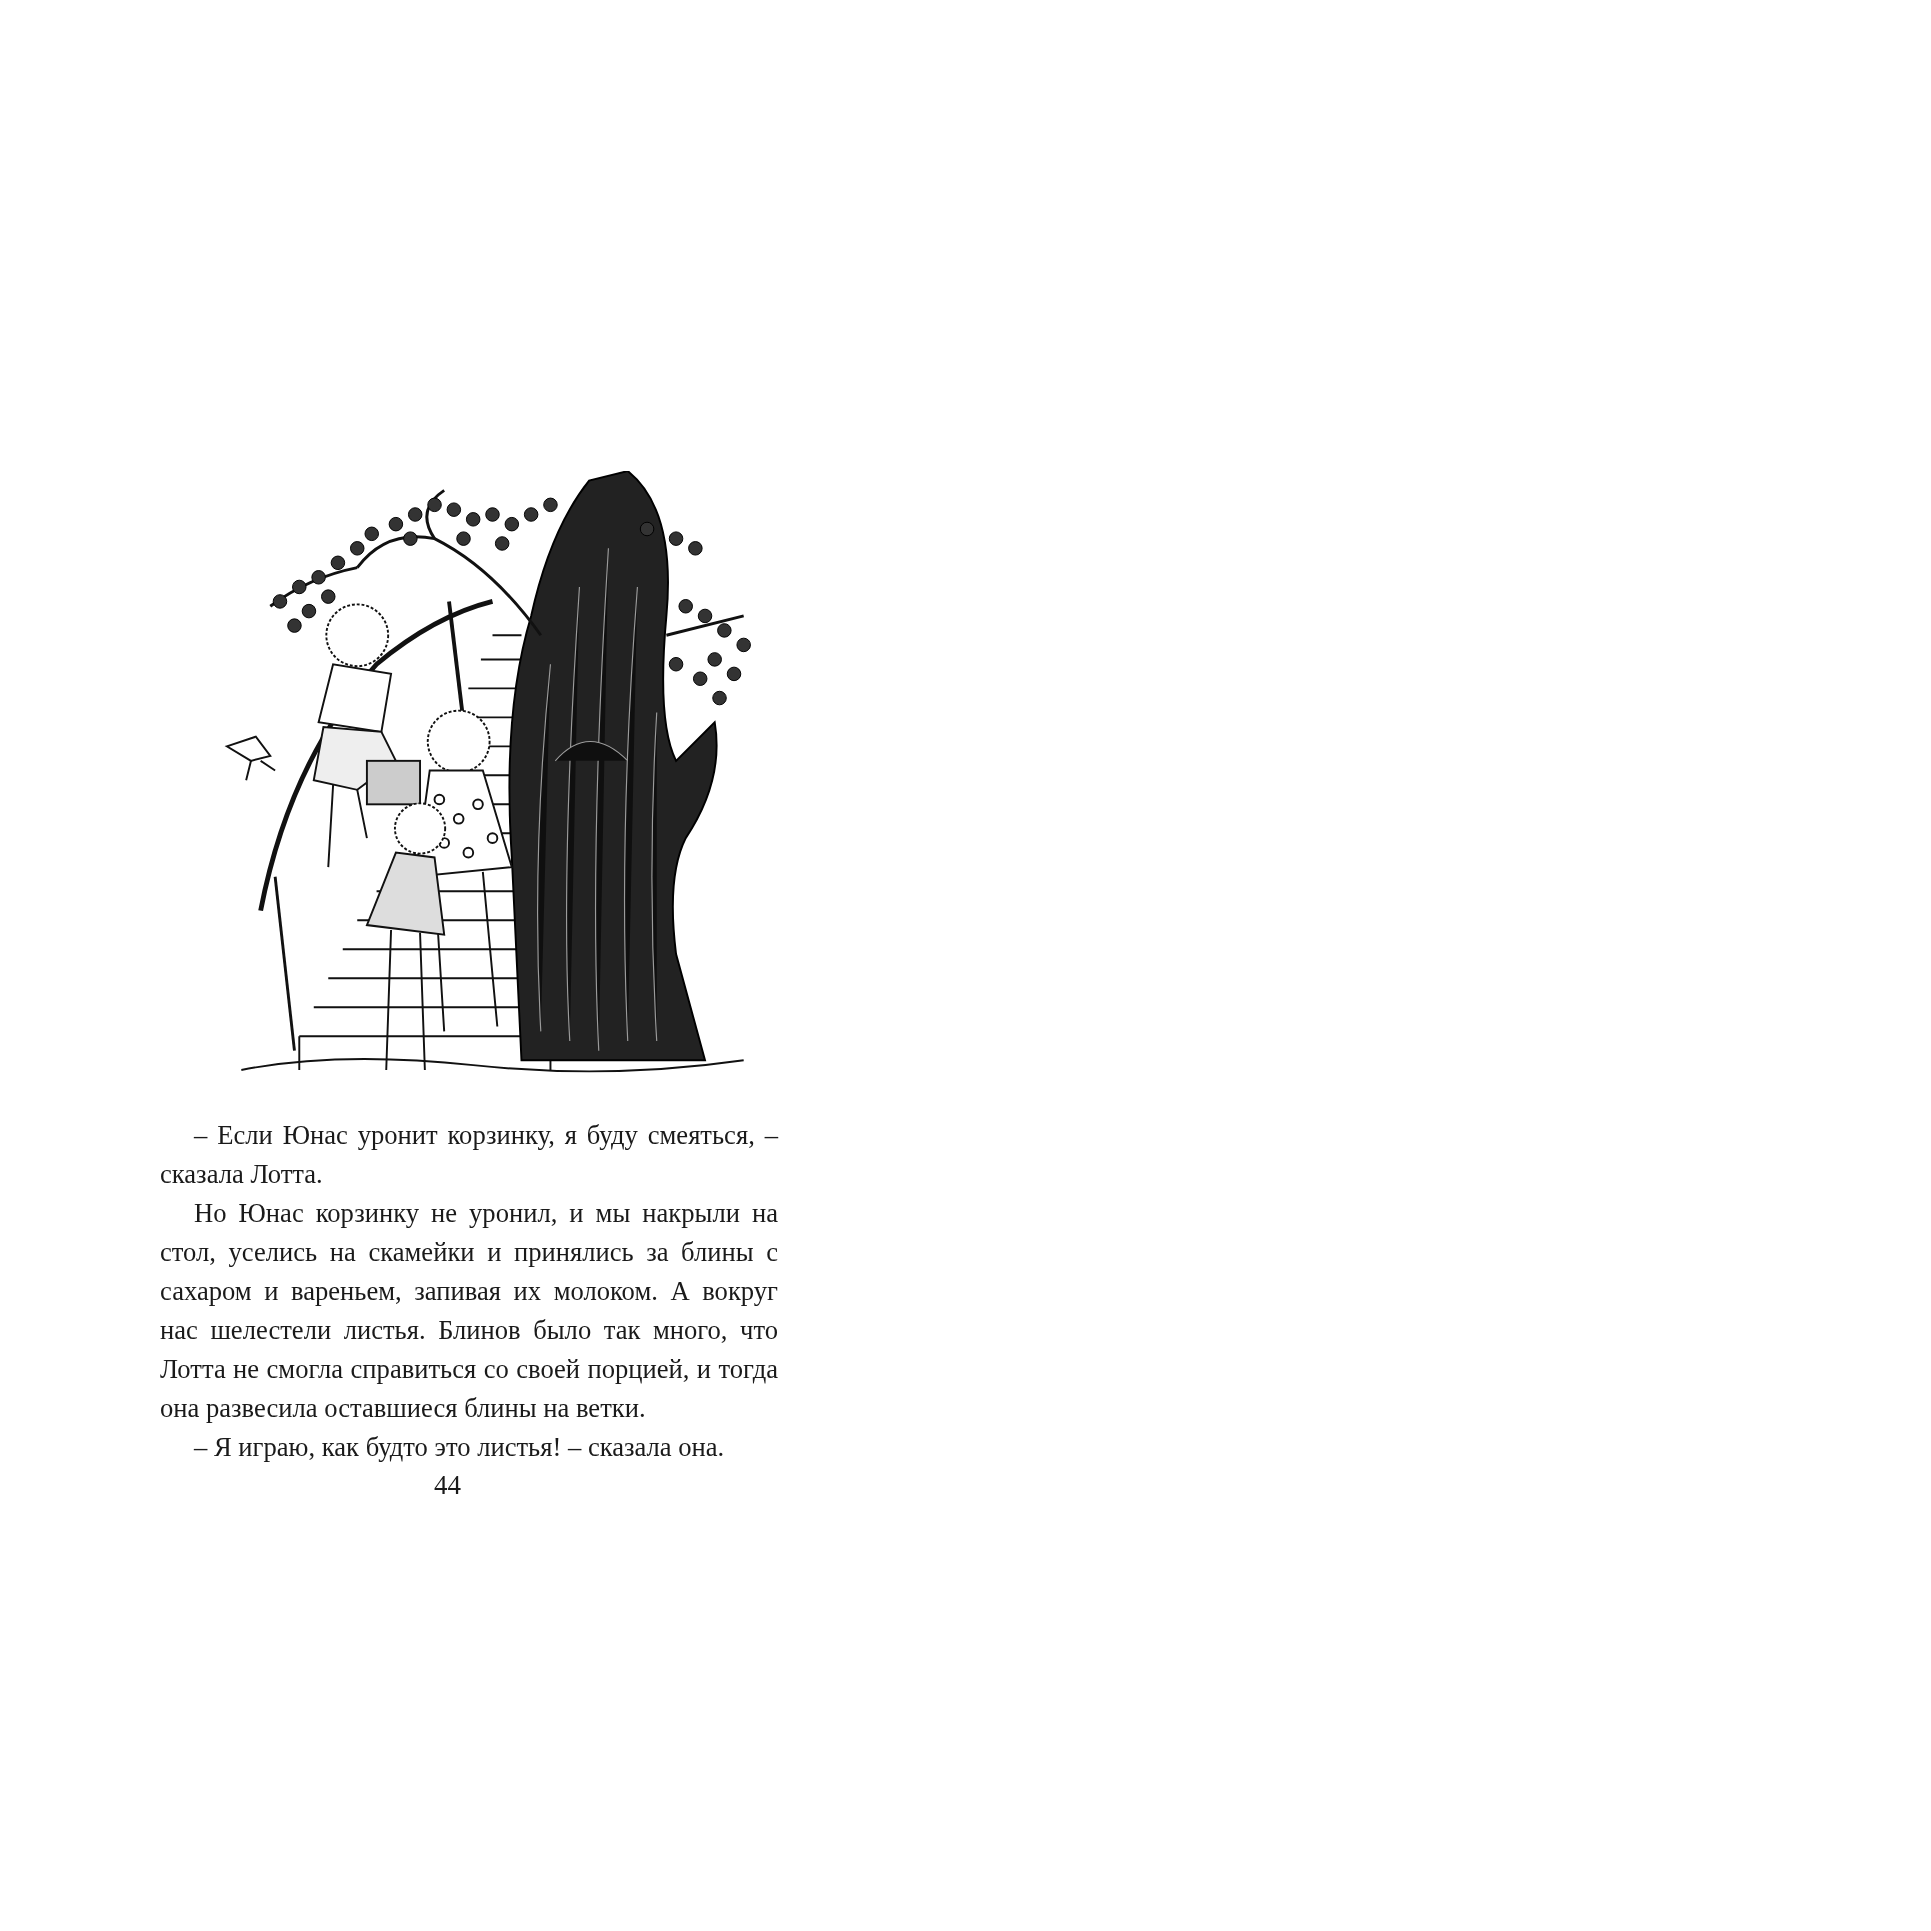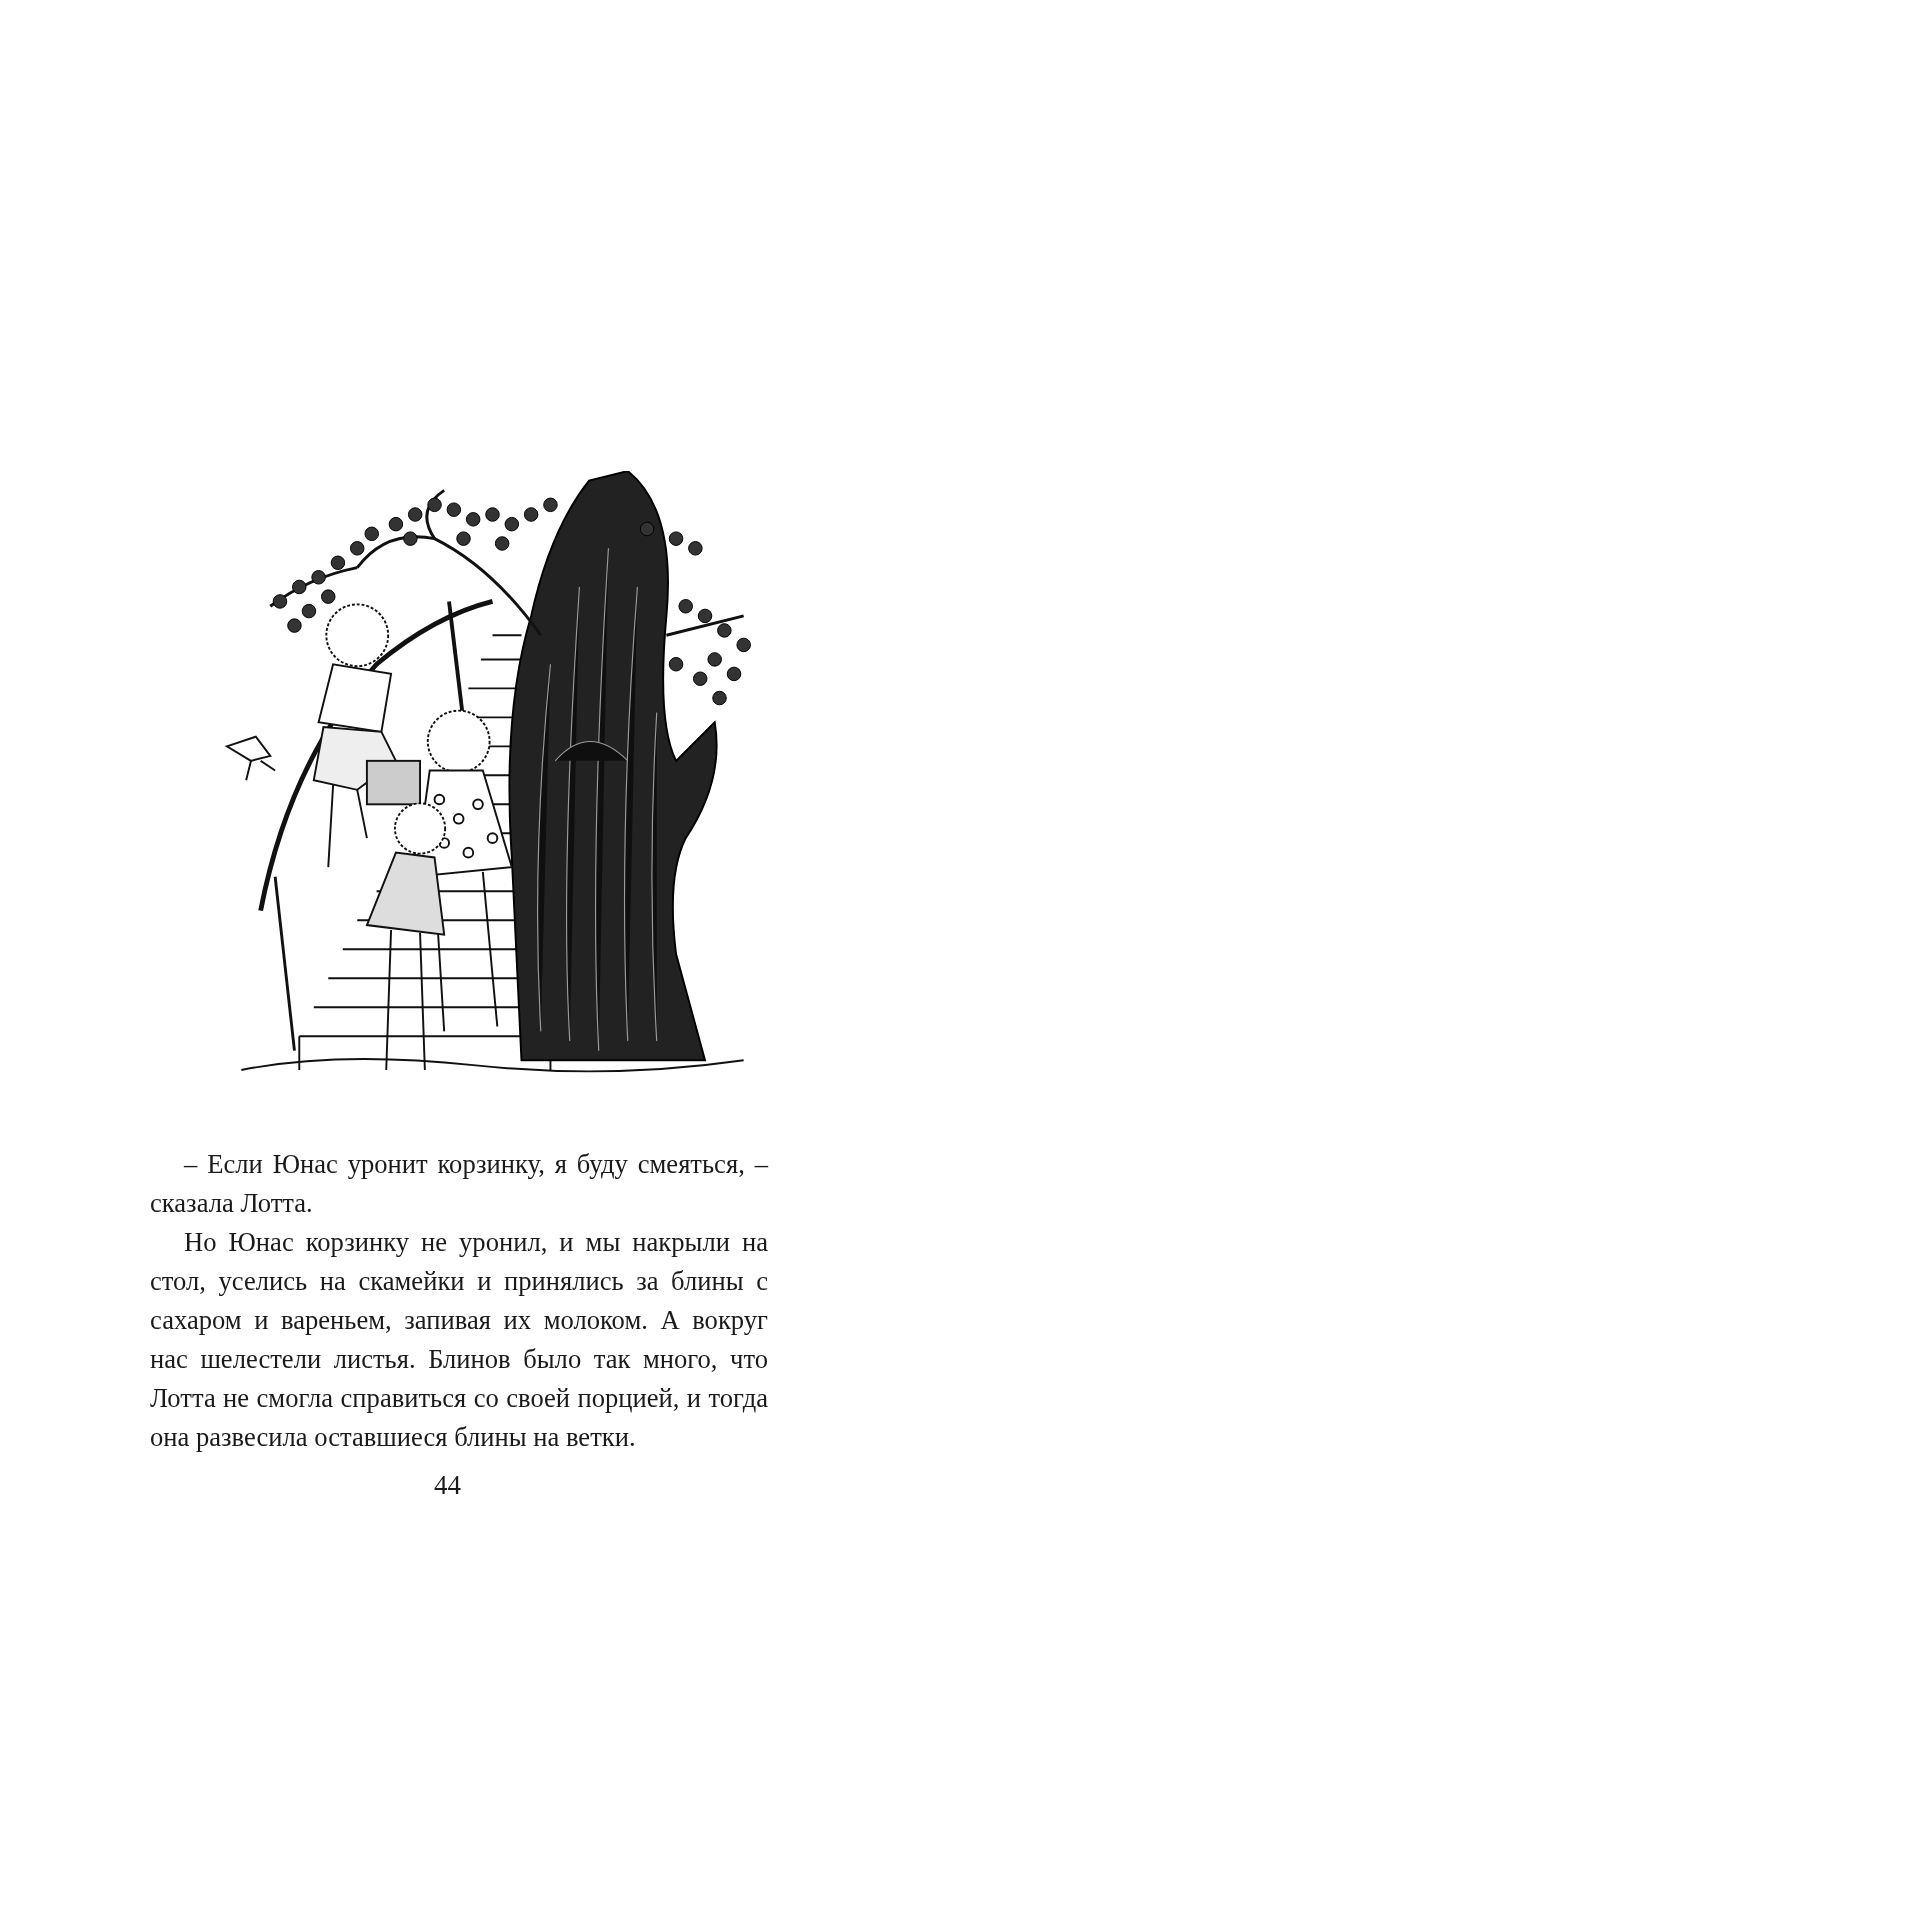--- a/index.html
+++ b/index.html
@@ -3,21 +3,21 @@
   <meta charset="utf-8">
   <style>
     html, body { margin: 0; padding: 0; background: #ffffff; }
     body { width: 1931px; height: 1931px; position: relative; overflow: hidden;
            font-family: "Liberation Serif", "DejaVu Serif", serif; color: #1a1a1a; }
     .page { position: absolute; top: 0; height: 1931px; }
     .page-left { left: 0; width: 966px; }
     .page-right { left: 966px; width: 966px; }
     .illustration { position: absolute; left: 222px; top: 471px; width: 541px; height: 628px; }
     .text-block { position: absolute; font-size: 26.6px; line-height: 39px; text-align: justify; }
-    .text-left { left: 150px; top: 1116px; width: 618px; margin-top: 29px; }
+    .text-left { left: 160px; top: 1116px; width: 618px; }
     .para { margin: 0; text-indent: 34px; }
     .page-number { position: absolute; font-size: 27px; text-align: left; width: 97px; }
     .pn-left { left: 434px; top: 1470px; }
   </style>
 </head>
 <body>
 
 <div class="page page-left">
   <div class="illustration">
     <svg width="541" height="628" viewBox="0 0 560 650" xmlns="http://www.w3.org/2000/svg">
@@ -115,20 +115,21 @@
       <g fill="#fff" stroke="#111" stroke-width="2">
         <path d="M5 285 L35 275 L50 295 L30 300 Z"></path>
         <path d="M30 300 L25 320 M40 300 L55 310"></path>
       </g>
     </svg>
   </div>
 
   <div class="text-block text-left">
     <p class="para">– Если Юнас уронит корзинку, я буду смеяться, – сказала Лотта.</p>
     <p class="para">Но Юнас корзинку не уронил, и мы накрыли на стол, уселись на скамейки и принялись за блины с сахаром и вареньем, запивая их молоком. А вокруг нас шелестели листья. Блинов было так много, что Лотта не смогла справиться со своей порцией, и тогда она развесила оставшиеся блины на ветки.</p>
+    <p class="para">– Я играю, как будто это листья! – сказала она.</p>
   </div>
 
   <div class="page-number pn-left">44</div>
 </div>
 
 <div class="page page-right">
   
 
   
 </div>

